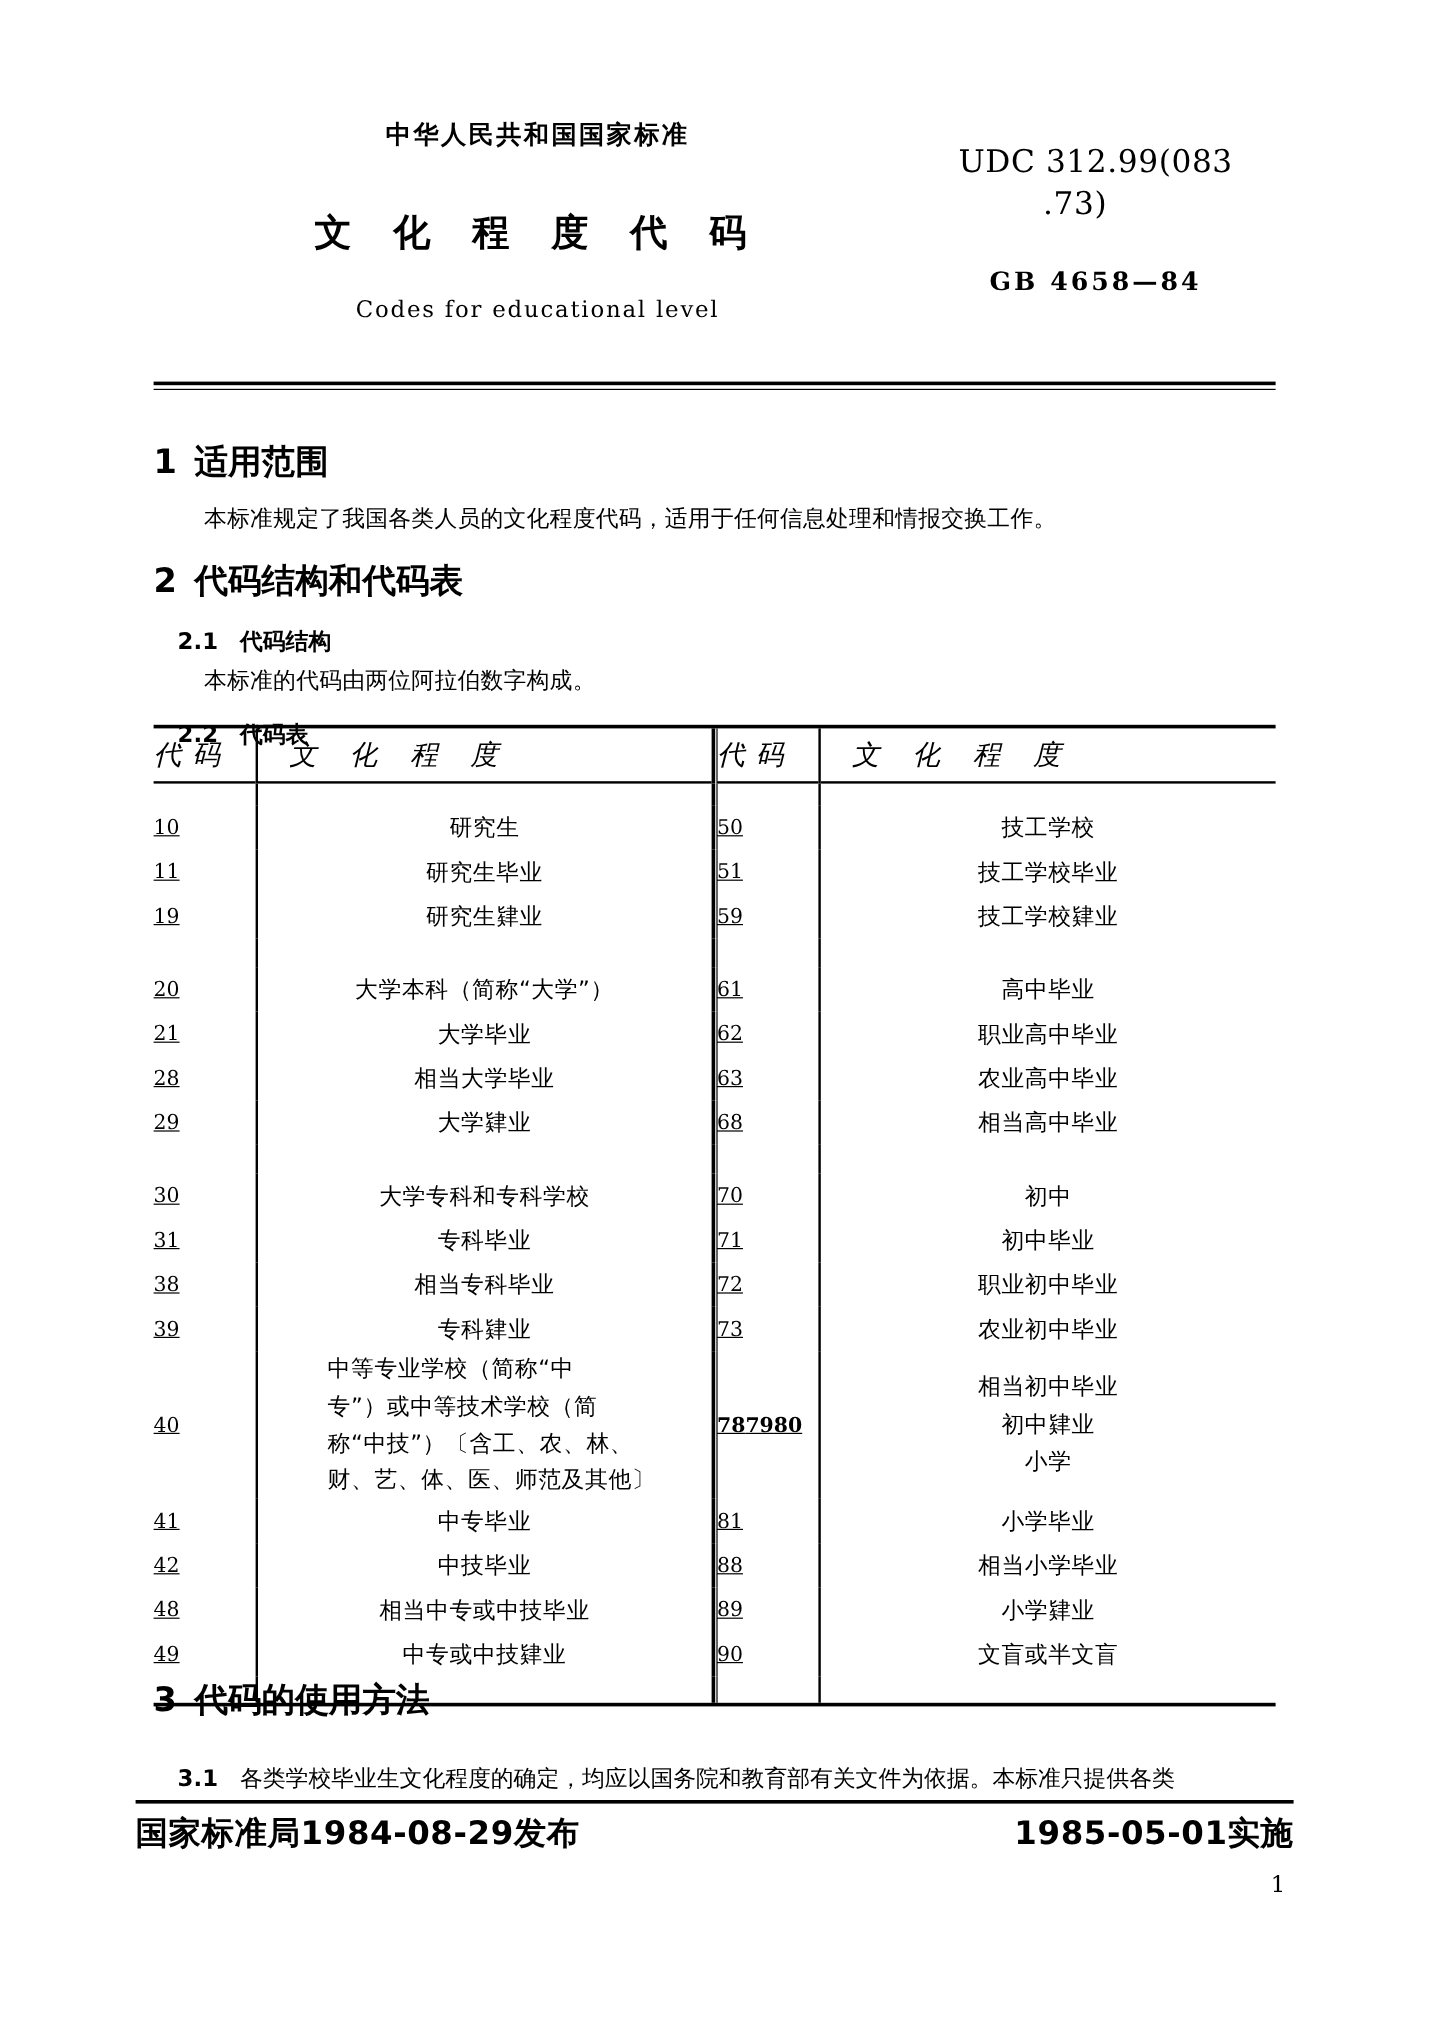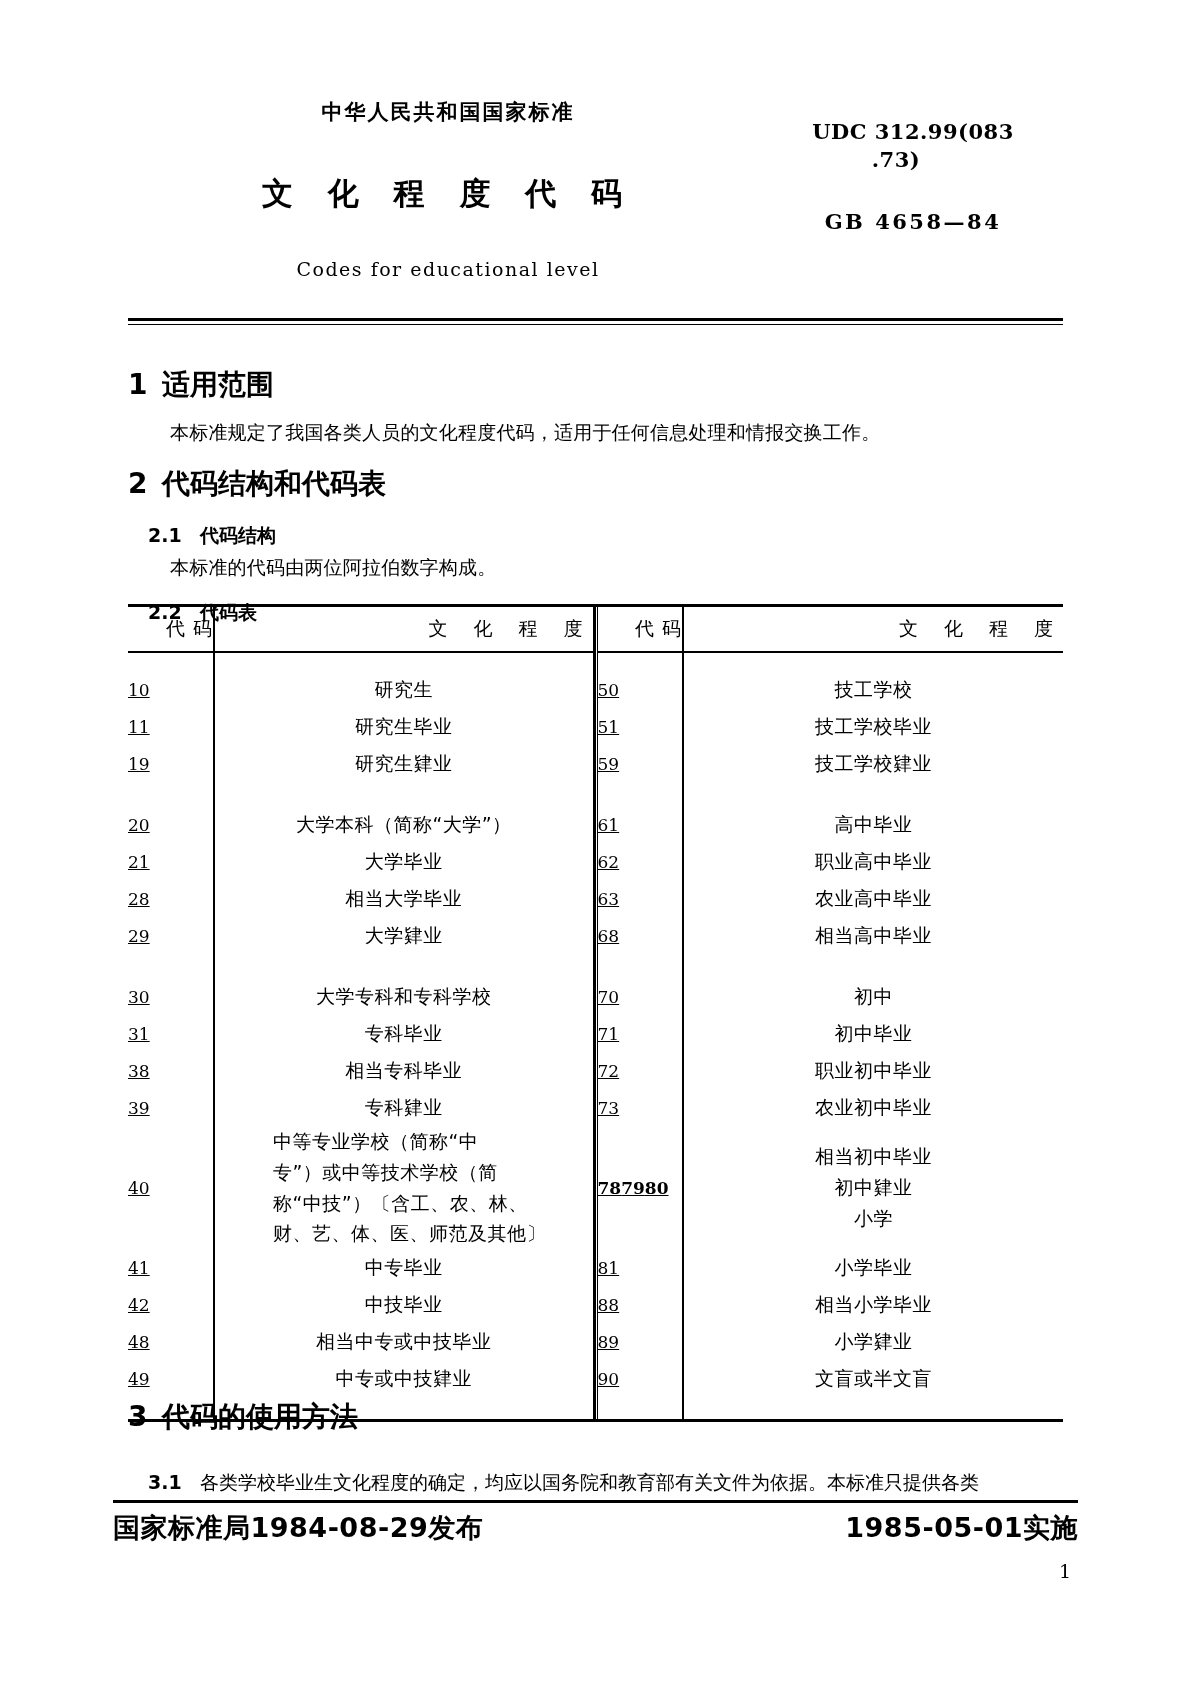--- a/index.html
+++ b/index.html
@@ -45,37 +45,37 @@
     white-space: nowrap;
   }
   .doc-title {
     margin-top: 48px;
     font-size: 31px;
     font-weight: bold;
     letter-spacing: 12px;
     white-space: nowrap;
   }
   .doc-title-en {
-    margin-top: 43px;
+    margin-top: 32px;
     font-size: 19px;
     font-family: "DejaVu Serif", "Liberation Serif", serif;
     letter-spacing: 1.5px;
     white-space: nowrap;
   }
   .hdr-right {
     position: absolute;
     right: 0;
     top: 18px;
     width: 300px;
     text-align: center;
     font-family: "DejaVu Serif", "Liberation Serif", serif;
   }
   .udc {
-    font-size: 21px;
-    font-weight: bold;
+    font-size: 26px;
+    font-weight: normal;
     line-height: 1.35;
     letter-spacing: 0.5px;
   }
   .udc .udc-tail {
     display: block;
     margin-right: 34px;
   }
   .gb-no {
     margin-top: 34px;
     font-size: 21px;
@@ -173,25 +173,26 @@
   }
   .v-sep {
     border-left: 2px solid #000;
   }
   .v-dbl {
     border-left: 3px solid #000;
     border-right: 1px solid #000;
     width: 3px;
   }
   .hdr-cell {
-    text-align: right;
-    font-size: 19px;
+    text-align: left;
+    font-size: 23px;
     font-weight: bold;
     height: 44px;
     letter-spacing: 1px;
+    font-style: italic;
   }
   .hdr-cell.wide {
     letter-spacing: 10px;
     text-indent: 10px;
     padding-left: 16px;
   }
   .hdr-rule td {
     border-top: 2px solid #000;
     height: 0;
     font-size: 0;

